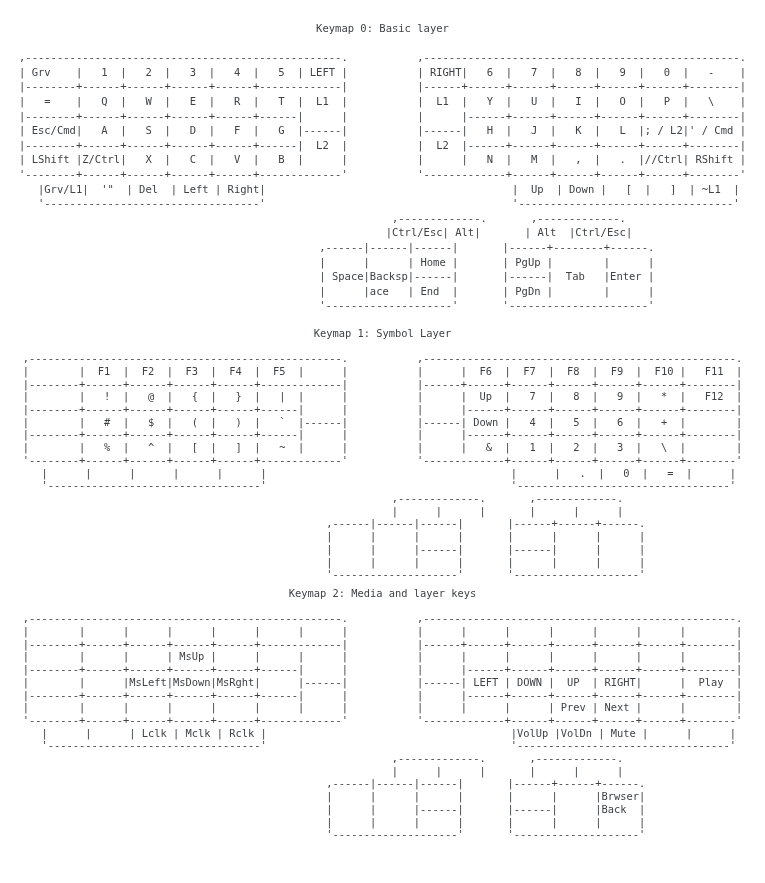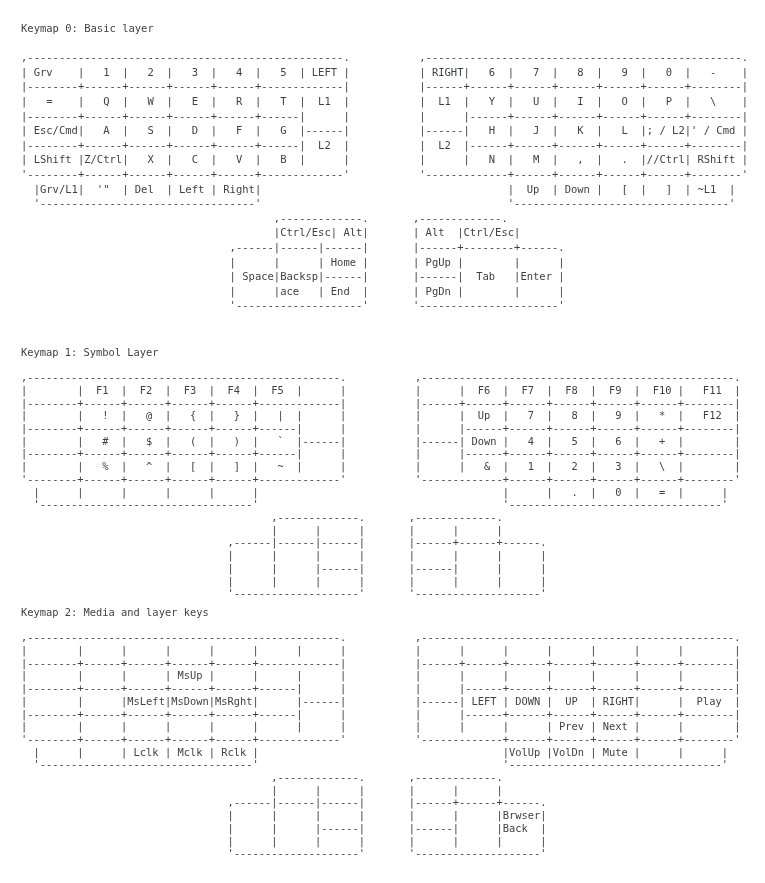--- a/index.html
+++ b/index.html
@@ -6,42 +6,42 @@
     margin: 0;
     padding: 0;
     background: #ffffff;
   }
   body {
     width: 765px;
     height: 883px;
     overflow: hidden;
   }
   .doc {
-    padding-left: 21px;
     box-sizing: border-box;
     font-family: "DejaVu Sans Mono", "Liberation Mono", monospace;
     color: #3f4245;
+    text-align: center;
   }
   .section { white-space: nowrap; }
   .km-title {
     font-family: "DejaVu Sans Mono", "Liberation Mono", monospace;
     white-space: pre;
   }
   pre.km-art {
     margin: 0;
     padding: 0;
     font-family: "DejaVu Sans Mono", "Liberation Mono", monospace;
     white-space: pre;
   }
   
   #section-0 { margin-top: 21px; font-size: 10.5px; }
   #section-0 .km-title { line-height: 14.6px; margin-bottom: 14.6px; }
   #section-0 pre.km-art { font-size: 10.5px; line-height: 14.6px; }
 
-  #section-1 { margin-top: 33px; font-size: 10.4px; }
+  #section-1 { margin-top: 14px; font-size: 10.4px; }
   #section-1 .km-title { line-height: 12.7px; margin-bottom: 12.7px; }
   #section-1 pre.km-art { font-size: 10.4px; line-height: 12.7px; }
 
   #section-2 { margin-top: 6px; font-size: 10.4px; }
   #section-2 .km-title { line-height: 12.7px; margin-bottom: 12.7px; }
   #section-2 pre.km-art { font-size: 10.4px; line-height: 12.7px; }
 </style>
 </head>
 <body>
 

